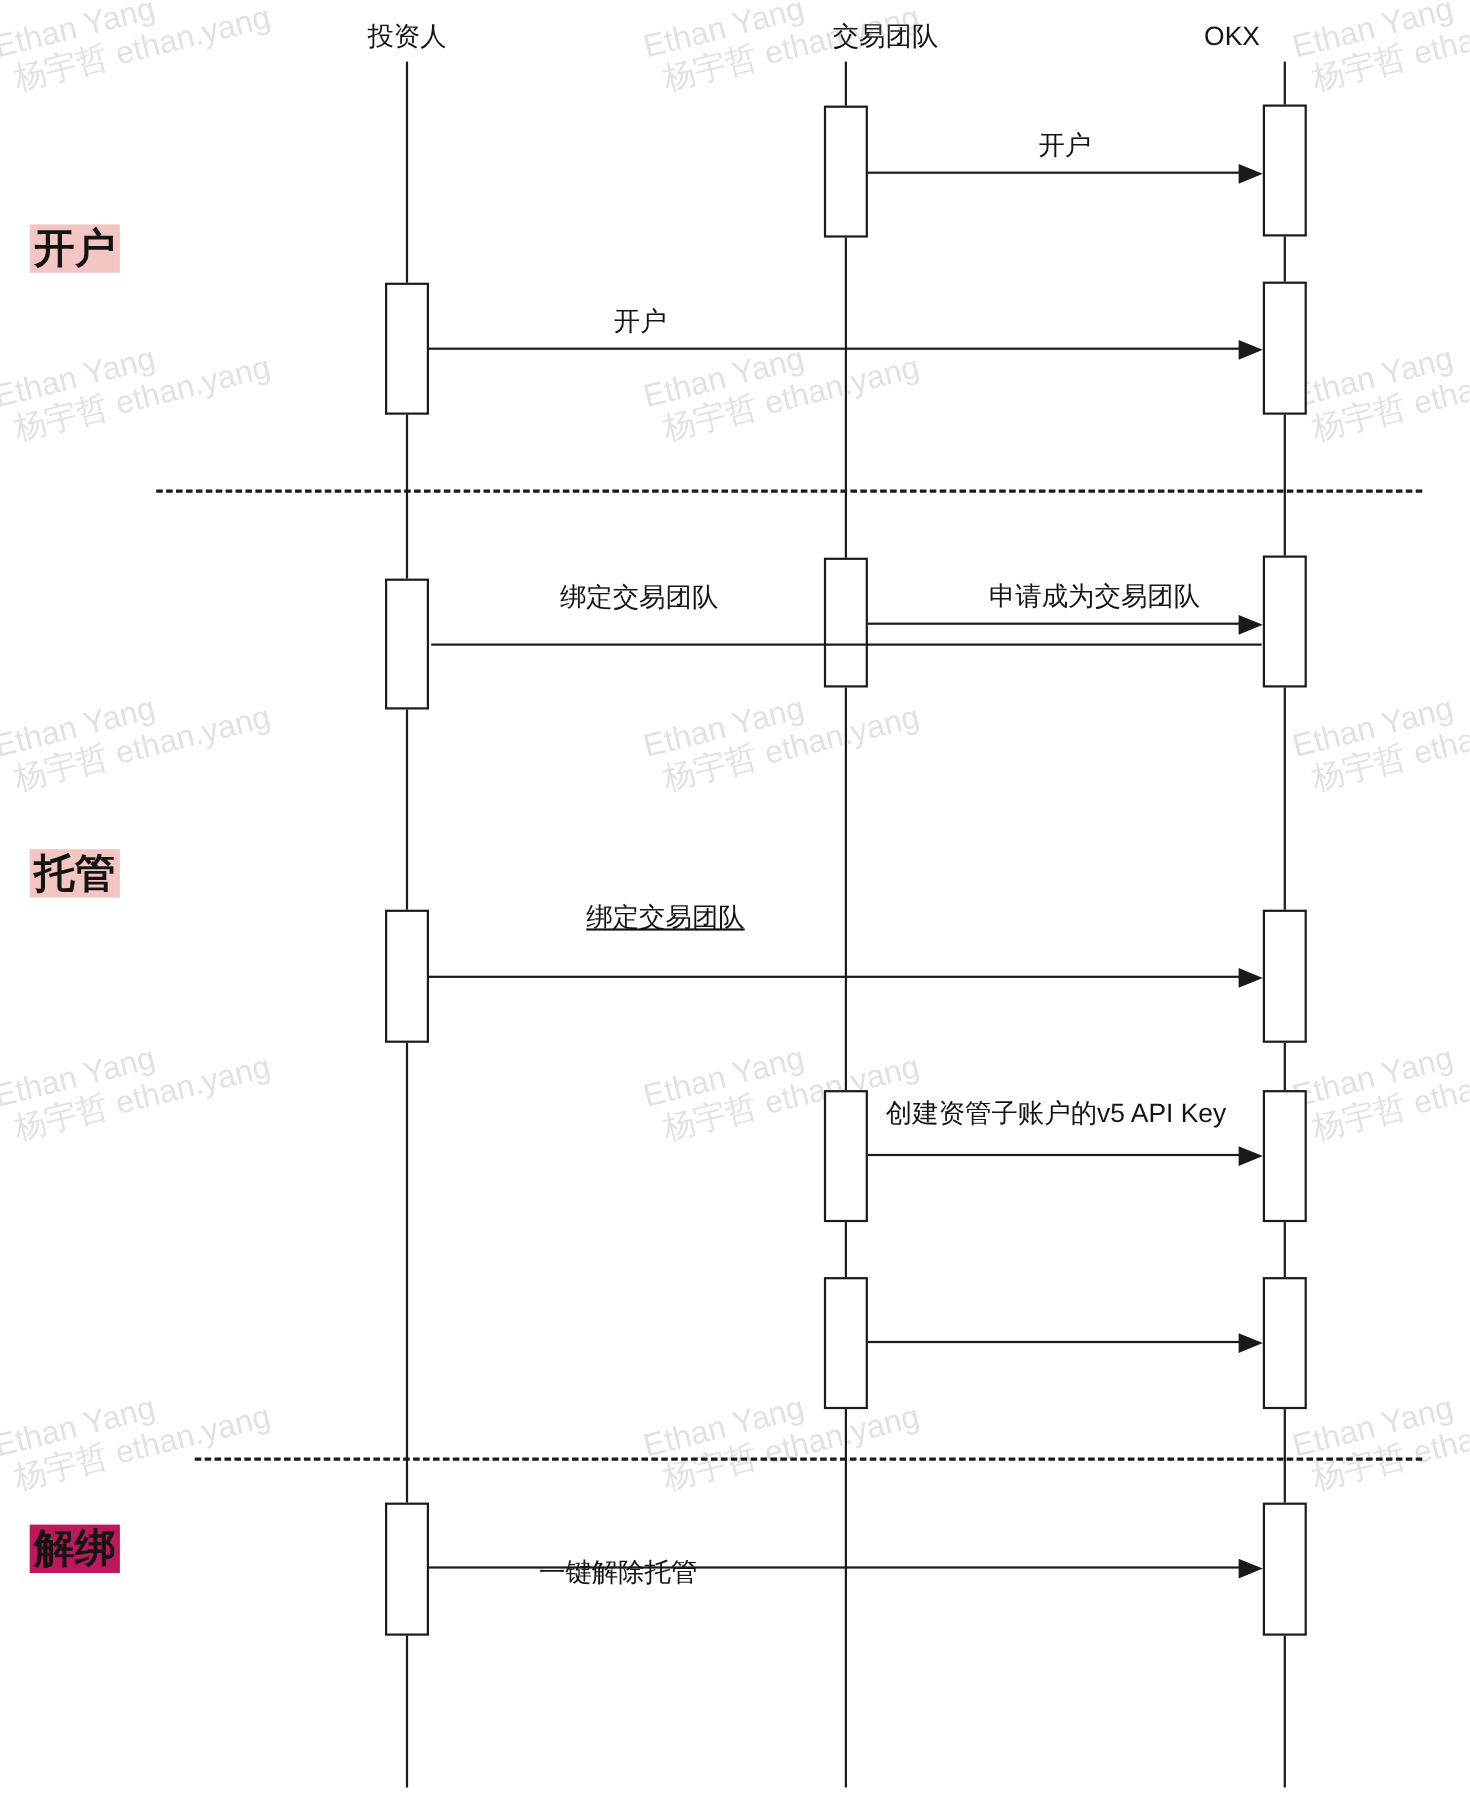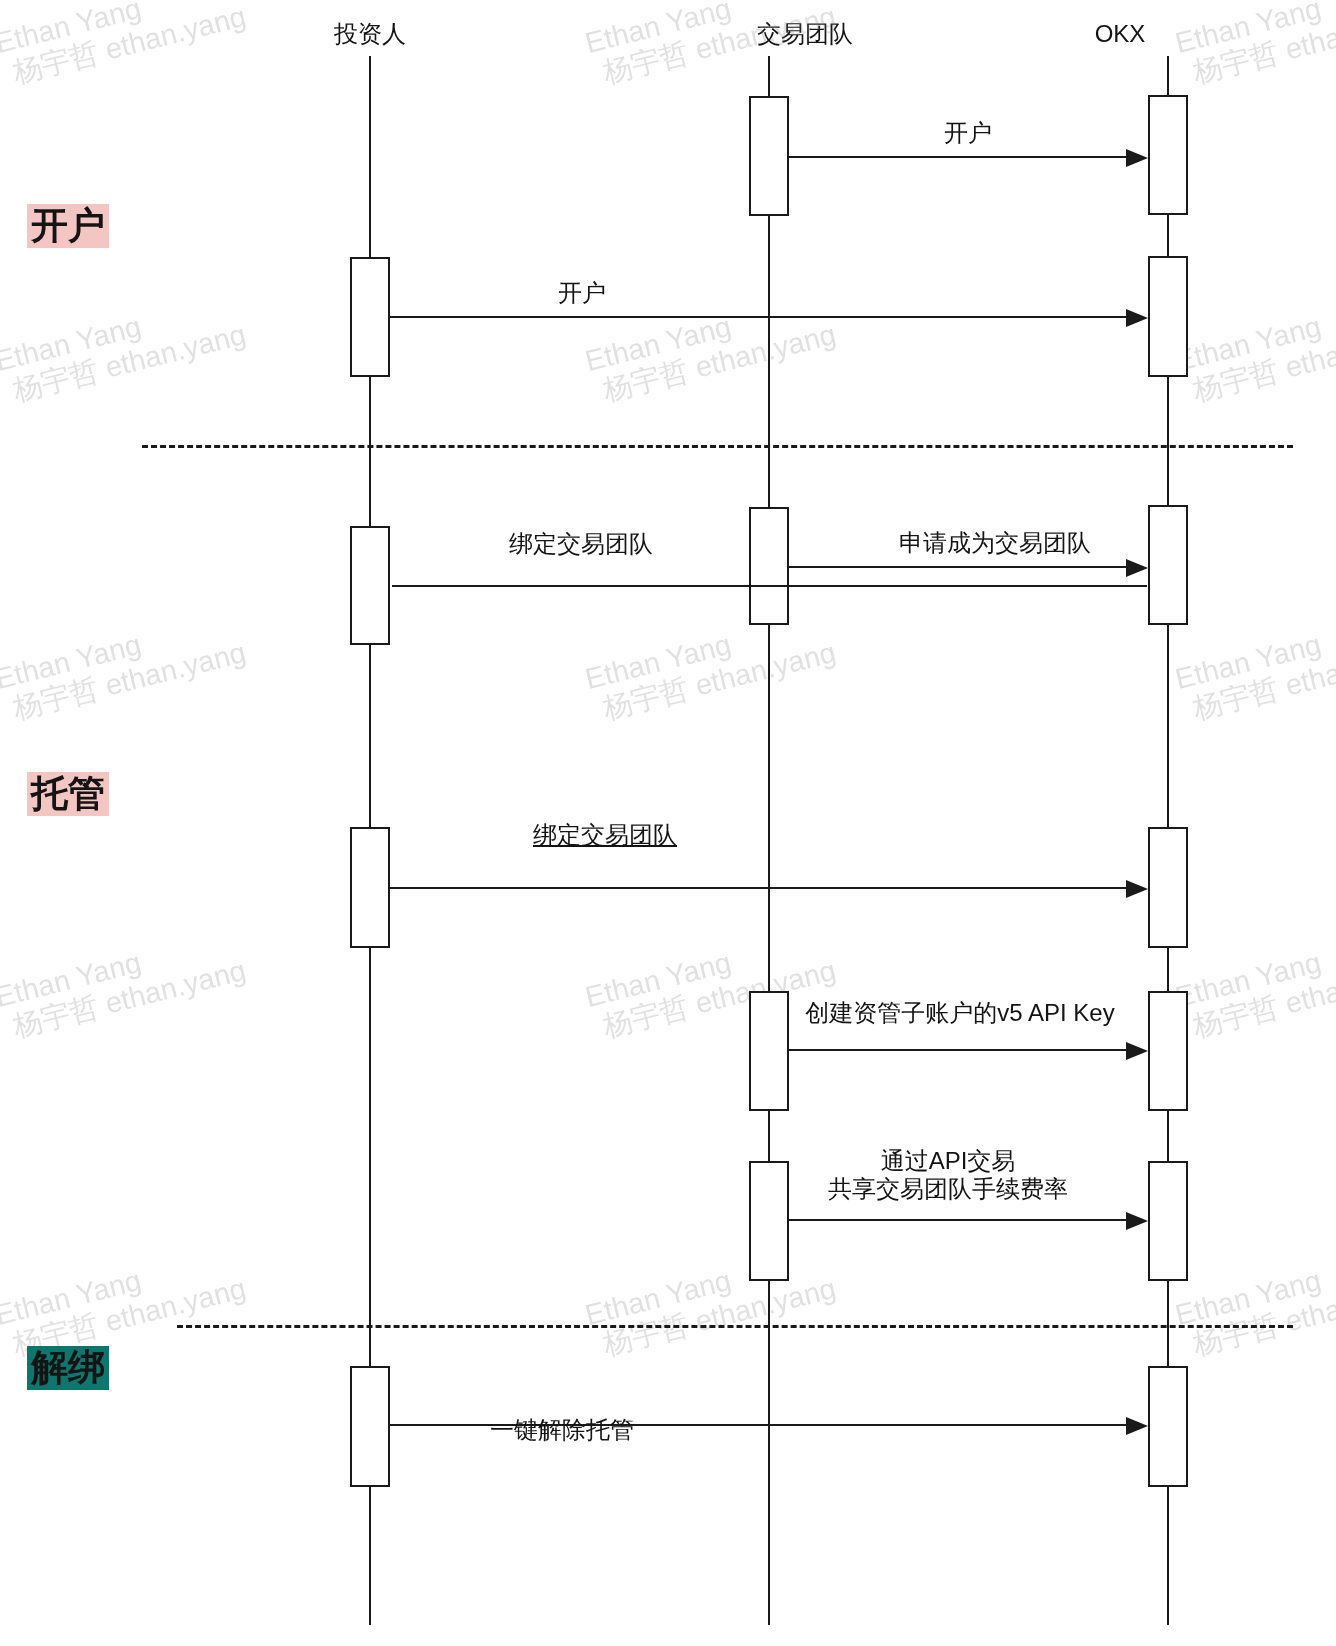--- a/index.html
+++ b/index.html
@@ -149,25 +149,21 @@
     <div class="msg-label" style="left: 605px; top: 821px; text-decoration: underline;">
       <div>绑定交易团队</div>
     </div>
     <div class="msg-line" style="left: 789px; top: 1048.75px; width: 353px;"></div>
     <div class="arrow-head" style="left: 1126px; top: 1042.25px;"></div>
     <div class="msg-label" style="left: 960px; top: 999px;">
       <div>创建资管子账户的v5 API Key</div>
     </div>
     <div class="msg-line" style="left: 789px; top: 1218.75px; width: 353px;"></div>
     <div class="arrow-head" style="left: 1126px; top: 1212.25px;"></div>
-    <div class="msg-label" style="left: 948px; top: 1147px;">
-      <div>通过API交易</div>
-      <div>共享交易团队手续费率</div>
-    </div>
     <div class="msg-line" style="left: 390px; top: 1423.75px; width: 752px;"></div>
     <div class="arrow-head" style="left: 1126px; top: 1417.25px;"></div>
     <div class="msg-label" style="left: 562px; top: 1376px; margin-top: 40px;">
       <div>一键解除托管</div>
     </div>
     <div class="phase-label" style="left: 27px; top: 204px; background: rgb(243, 198, 195);">开户</div>
     <div class="phase-label" style="left: 27px; top: 772px; background: rgb(243, 198, 195);">托管</div>
-    <div class="phase-label" style="left: 27px; top: 1346px; background: #0f766e;">解绑</div>
+    <div class="phase-label" style="left: 27px; top: 1386px; background: #be185d;">解绑</div>
   </div>
 
 </body></html>

